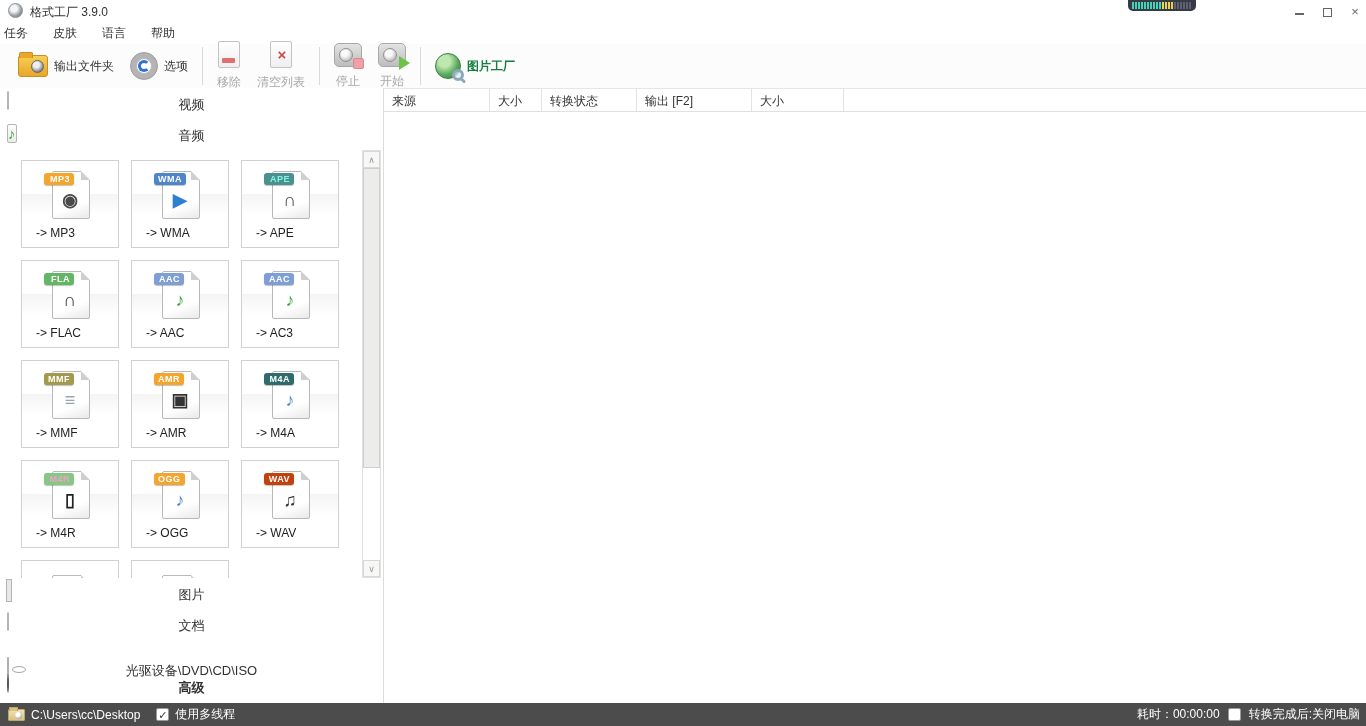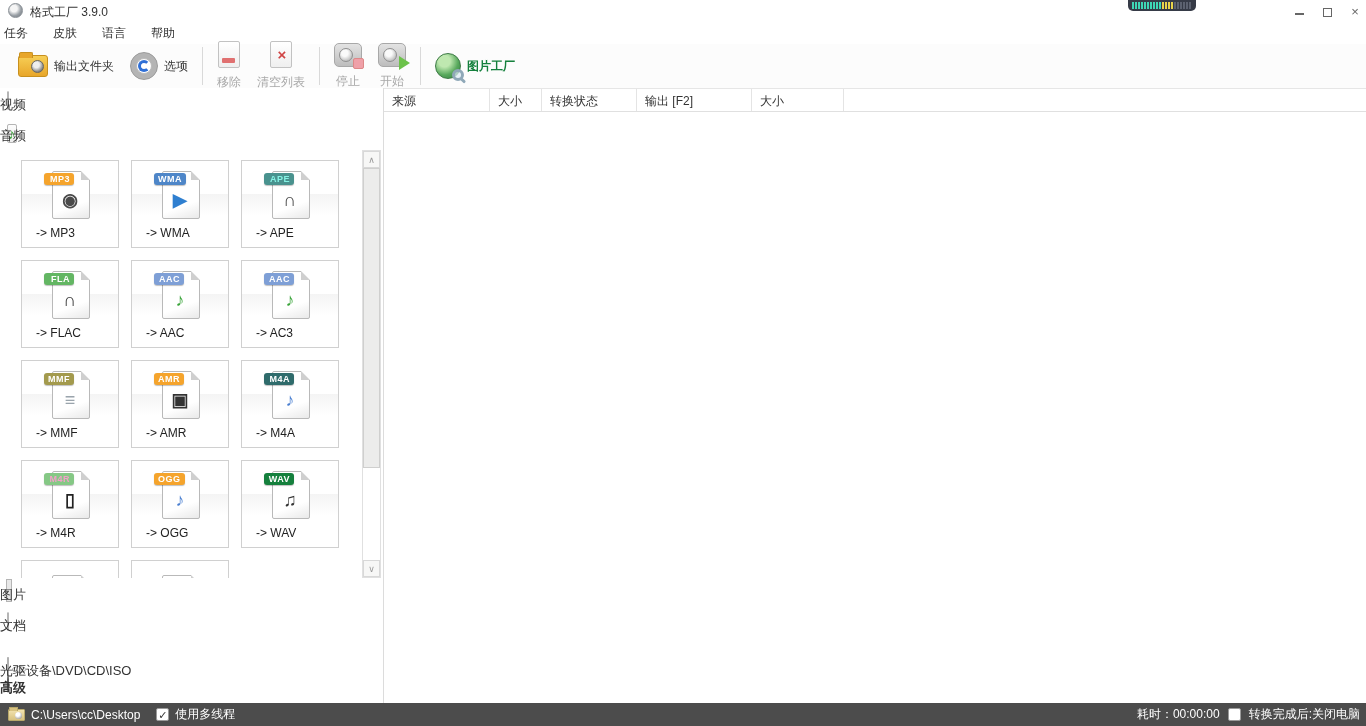--- a/index.html
+++ b/index.html
@@ -66,21 +66,21 @@
   .ic-globe .mag { position:absolute; right:-4px; bottom:-3px; width:12px; height:12px; border-radius:50%;
     border:3px solid #8fa8b8; background:rgba(220,235,245,.7); }
   .ic-globe .mag::after { content:""; position:absolute; right:-5px; bottom:-4px; width:6px; height:3px;
     background:#8fa8b8; transform:rotate(45deg); border-radius:2px; }
 
   
   .left-panel { position:absolute; left:0; top:88px; width:384px; height:615px; background:#fff;
     border-right:1px solid #dcdcdc; }
   .cat-row { position:absolute; left:0; width:383px; height:31px; cursor:pointer; }
   .cat-row .cat-ic { position:absolute; left:7px; top:4px; }
-  .cat-label { position:absolute; left:0; width:383px; top:8px; font-size:13px; color:#333; }
+  .cat-label { position:absolute; left:0; width:383px; text-align:center; top:8px; font-size:13px; color:#333; }
 
   .ci-video { width:20px; height:22px; background:linear-gradient(#fdfdfd,#e8e8e8); border:1px solid #b5b5b5;
     border-radius:2px; position:relative; }
   .ci-video::before { content:""; position:absolute; left:2px; top:2px; right:2px; height:10px;
     background:repeating-linear-gradient(45deg,#3c3c3c 0 3px,#d8d8d8 3px 6px); }
   .ci-video::after { content:""; position:absolute; left:2px; bottom:3px; right:2px; height:5px; background:#555; }
   .ci-audio { width:20px; height:22px; background:linear-gradient(#fdfdfd,#ececec); border:1px solid #b5b5b5;
     border-radius:2px; color:#3aa43a; font-size:15px; font-weight:bold; text-align:center; line-height:21px; }
   .ci-pic { width:22px; height:20px; border:2px solid #e8e8e8; outline:1px solid #b5b5b5;
     background:linear-gradient(#f5b13c 0 40%, #7a3c1e 40% 70%, #2b1a12 70% 100%); }
@@ -329,21 +329,21 @@
           <div class="tile-icon">
             <div class="tile-page"></div>
             <span class="tile-badge" style="background-color: rgb(245, 164, 44); color: rgb(255, 255, 255);">OGG</span>
             <span class="tile-glyph" style="color: rgb(74, 127, 208);">♪</span>
           </div>
           <div class="tile-label">-&gt; OGG</div>
         </div>
         <div class="tile">
           <div class="tile-icon">
             <div class="tile-page"></div>
-            <span class="tile-badge" style="background-color: #15803d; color: rgb(255, 255, 255);">WAV</span>
+            <span class="tile-badge" style="background-color: #c2410c; color: rgb(255, 255, 255);">WAV</span>
             <span class="tile-glyph" style="color: rgb(51, 51, 51);">♫</span>
           </div>
           <div class="tile-label">-&gt; WAV</div>
         </div>
         <div class="tile partial">
           <div class="tile-icon">
               <div class="tile-page"></div>
             </div>
         </div>
         <div class="tile partial">

